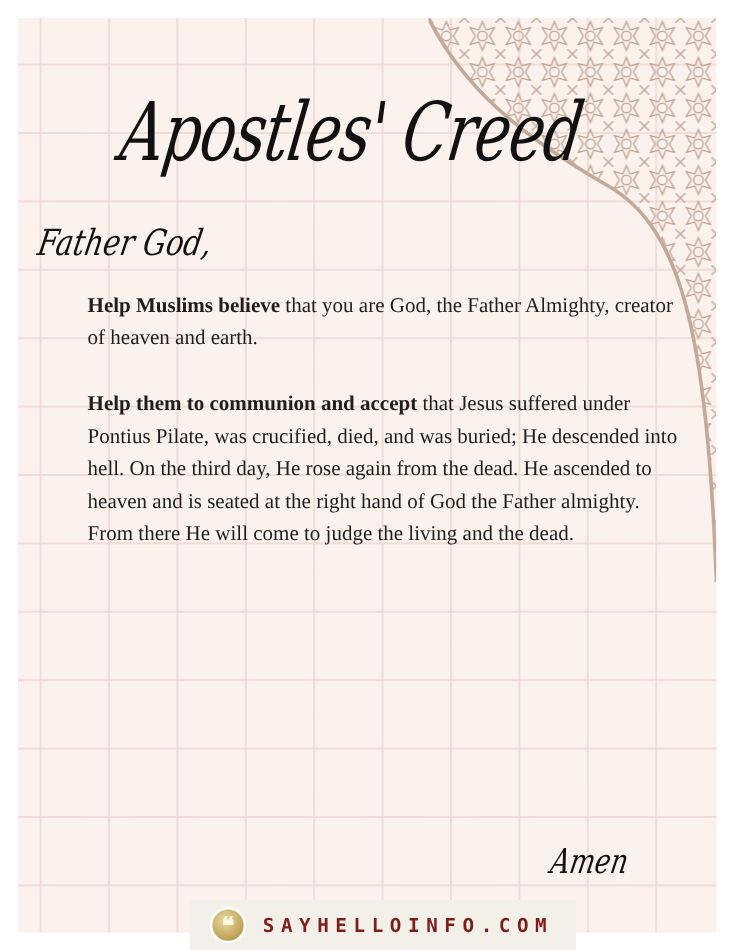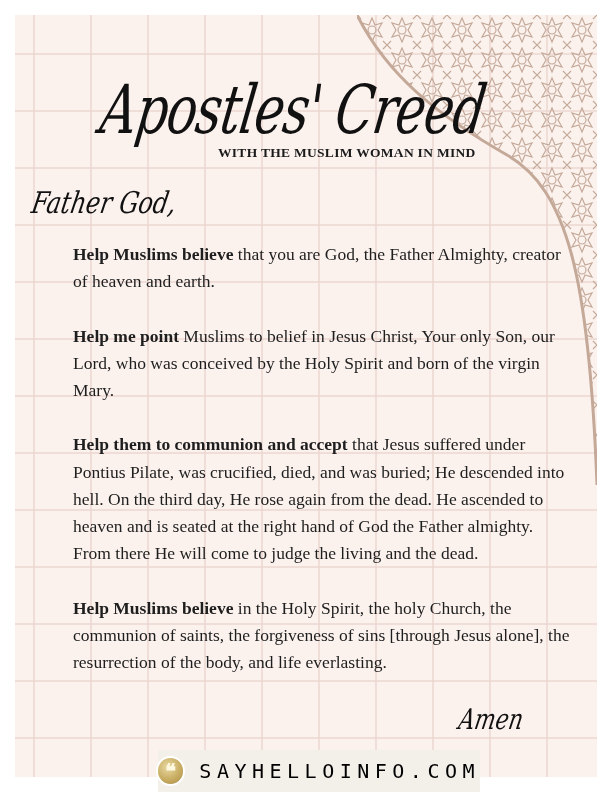--- a/index.html
+++ b/index.html
@@ -56,22 +56,22 @@
   }
   .logo-icon {
     width: 26px; height: 26px; border-radius: 50%;
     background: radial-gradient(circle at 40% 35%, #e9d9a3 0%, #c8ad62 55%, #a88a44 100%);
     box-shadow: 0 0 0 2px #ffffff;
     display: flex; align-items: center; justify-content: center;
     color: #fff8e0; font-size: 20px; font-weight: bold; line-height: 1;
     font-family: "DejaVu Serif", serif;
   }
   .site-name {
-    font-family: "DejaVu Sans Mono", monospace; font-size: 20px;
-    letter-spacing: 5.5px; color: #000000; font-weight: normal;
+    font-family: "DejaVu Sans Mono", monospace; font-size: 16px;
+    letter-spacing: 5.5px; color: #7f1d1d; font-weight: bold;
   }
 </style>
 </head>
 <body>
 
 <div class="page">
 
   <svg class="ornament" viewBox="0 0 240 470" xmlns="http://www.w3.org/2000/svg">
     <defs>
       <pattern id="star" x="0" y="0" width="30" height="30" patternUnits="userSpaceOnUse">
@@ -83,29 +83,26 @@
       </pattern>
       <clipPath id="curveClip">
         <path d="M0,0 C30,60 80,100 150,140 C210,175 232,260 240,470 L240,0 Z"></path>
       </clipPath>
     </defs>
     <rect x="0" y="0" width="240" height="470" fill="url(#star)" clip-path="url(#curveClip)"></rect>
     <path d="M0,0 C30,60 80,100 150,140 C210,175 232,260 240,470" fill="none" stroke="#c4a898" stroke-width="3"></path>
   </svg>
 
   <div class="title">Apostles' Creed</div>
-  <div class="subtitle">WITH THE MUSLIM WOMAN IN MIND</div>
 
   <div class="salutation">Father God,</div>
 
   <div class="body-text">
     <p class="para"><b>Help Muslims believe</b><span> that you are God, the Father Almighty, creator of heaven and earth.</span></p>
-    <p class="para"><b>Help me point</b><span> Muslims to belief in Jesus Christ, Your only Son, our Lord, who was conceived by the Holy Spirit and born of the virgin Mary.</span></p>
     <p class="para"><b>Help them to communion and accept</b><span> that Jesus suffered under Pontius Pilate, was crucified, died, and was buried; He descended into hell. On the third day, He rose again from the dead. He ascended to heaven and is seated at the right hand of God the Father almighty. From there He will come to judge the living and the dead.</span></p>
-    <p class="para"><b>Help Muslims believe</b><span> in the Holy Spirit, the holy Church, the communion of saints, the forgiveness of sins [through Jesus alone], the resurrection of the body, and life everlasting.</span></p>
   </div>
 
   <div class="amen">Amen</div>
 </div>
 
 <div class="footer-bar">
   <span class="logo-icon">❝</span>
   <span class="site-name">SAYHELLOINFO.COM</span>
 </div>
 

